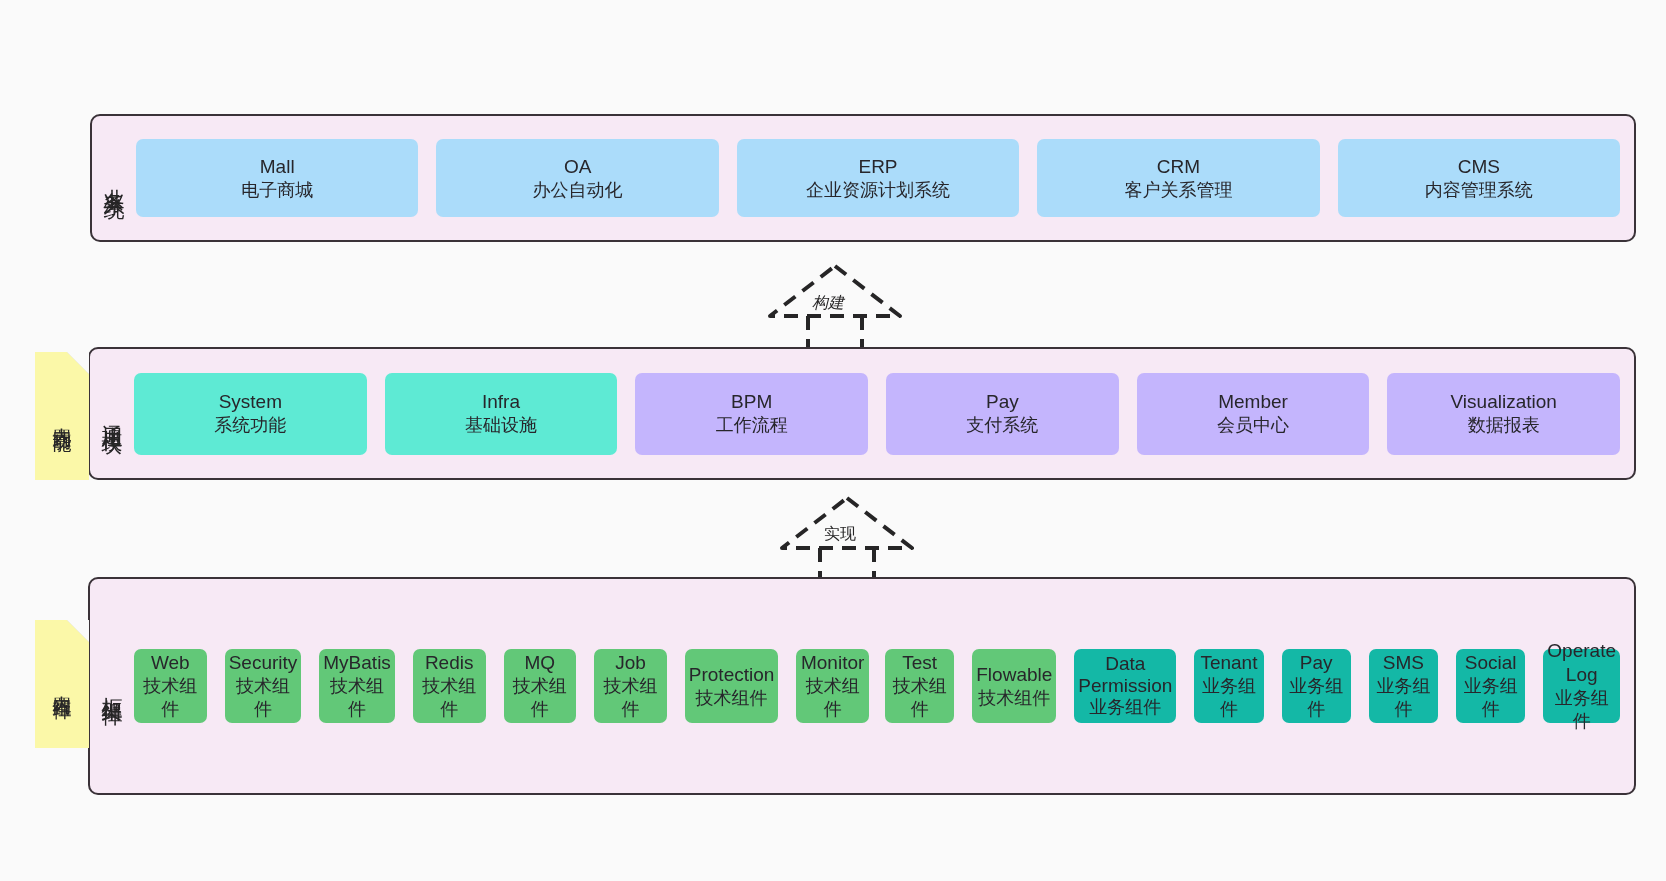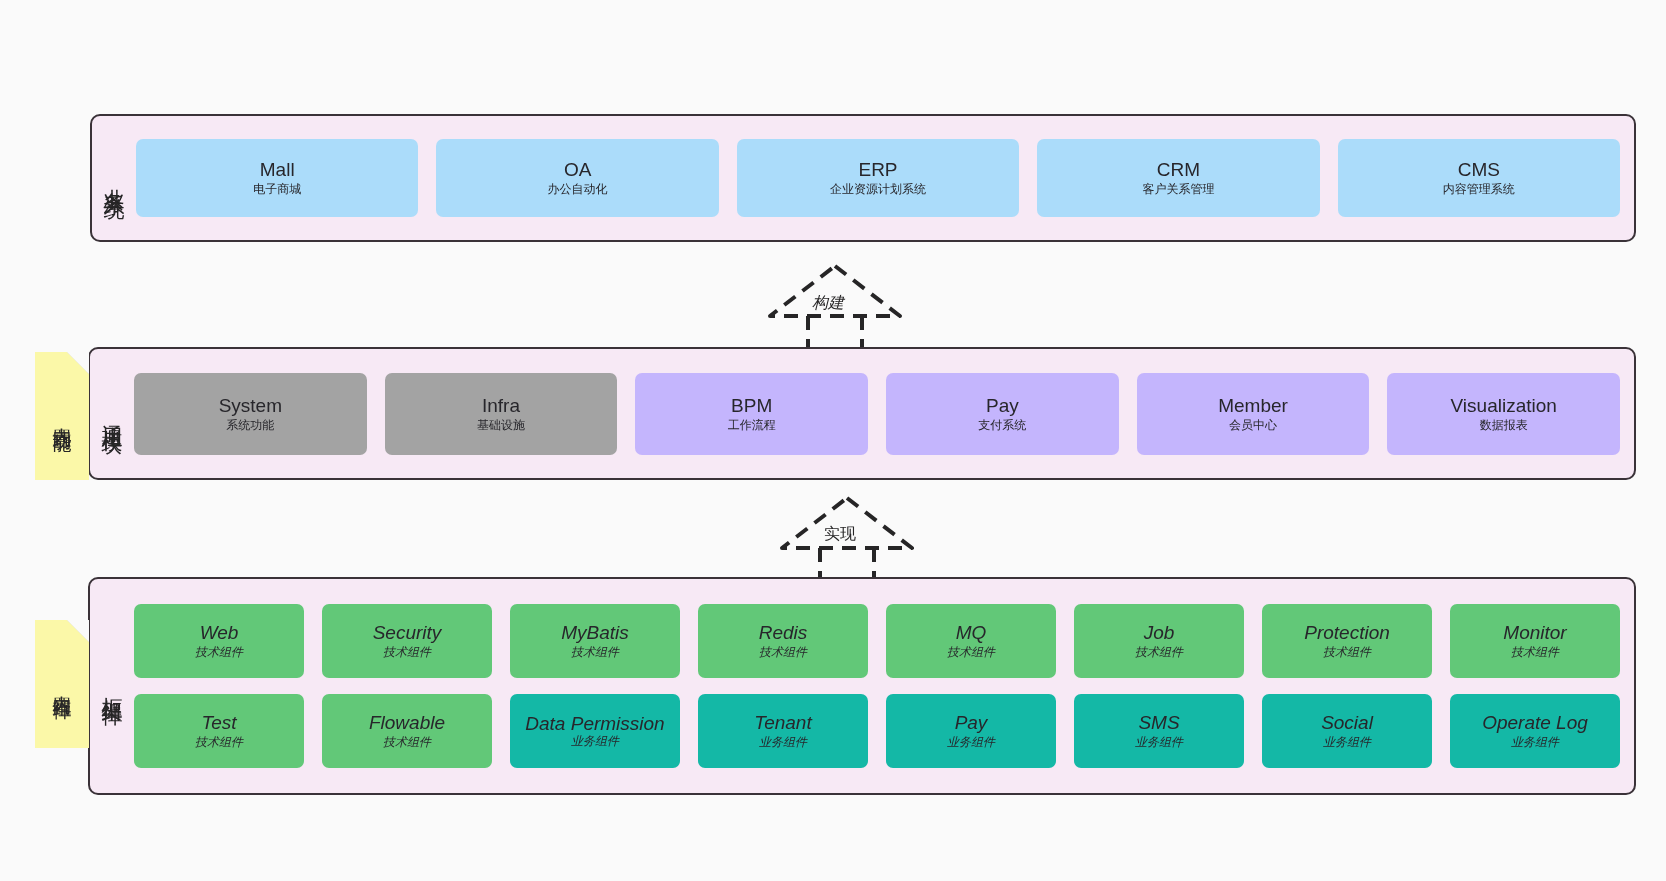--- a/index.html
+++ b/index.html
@@ -40,45 +40,44 @@
     align-items: center;
     padding: 0 14px 0 0;
   }
   .row {
     display: flex;
     width: 100%;
     gap: 18px;
   }
   .rows {
     display: flex;
-    flex-direction: column;
+    flex-direction: row;
     width: 100%;
     gap: 16px;
-    font-style: italic;
   }
 
   
   .card {
     flex: 1 1 0;
     border-radius: 7px;
     display: flex;
     flex-direction: column;
     align-items: center;
     justify-content: center;
     text-align: center;
     color: #27262B;
     line-height: 1.26;
     padding: 6px 4px;
     user-select: none;
   }
   .card .t1 { font-size: 19px; }
-  .card .t2 { font-size: 12px; }
+  .card .t2 { font-size: 18px; }
 
   .c-blue       { background: #ABDCFA; }
-  .c-red        { background: #a3a3a3; }
+  .c-red        { background: #5eead4; }
   .c-pink       { background: #c4b5fd; }
   .c-green      { background: #62C878; }
   .c-lightgreen { background: #14b8a6; }
 
   .h-business  { height: 78px; }
   .h-module    { height: 82px; }
   .h-framework { height: 74px; }
 
   
   .note {

